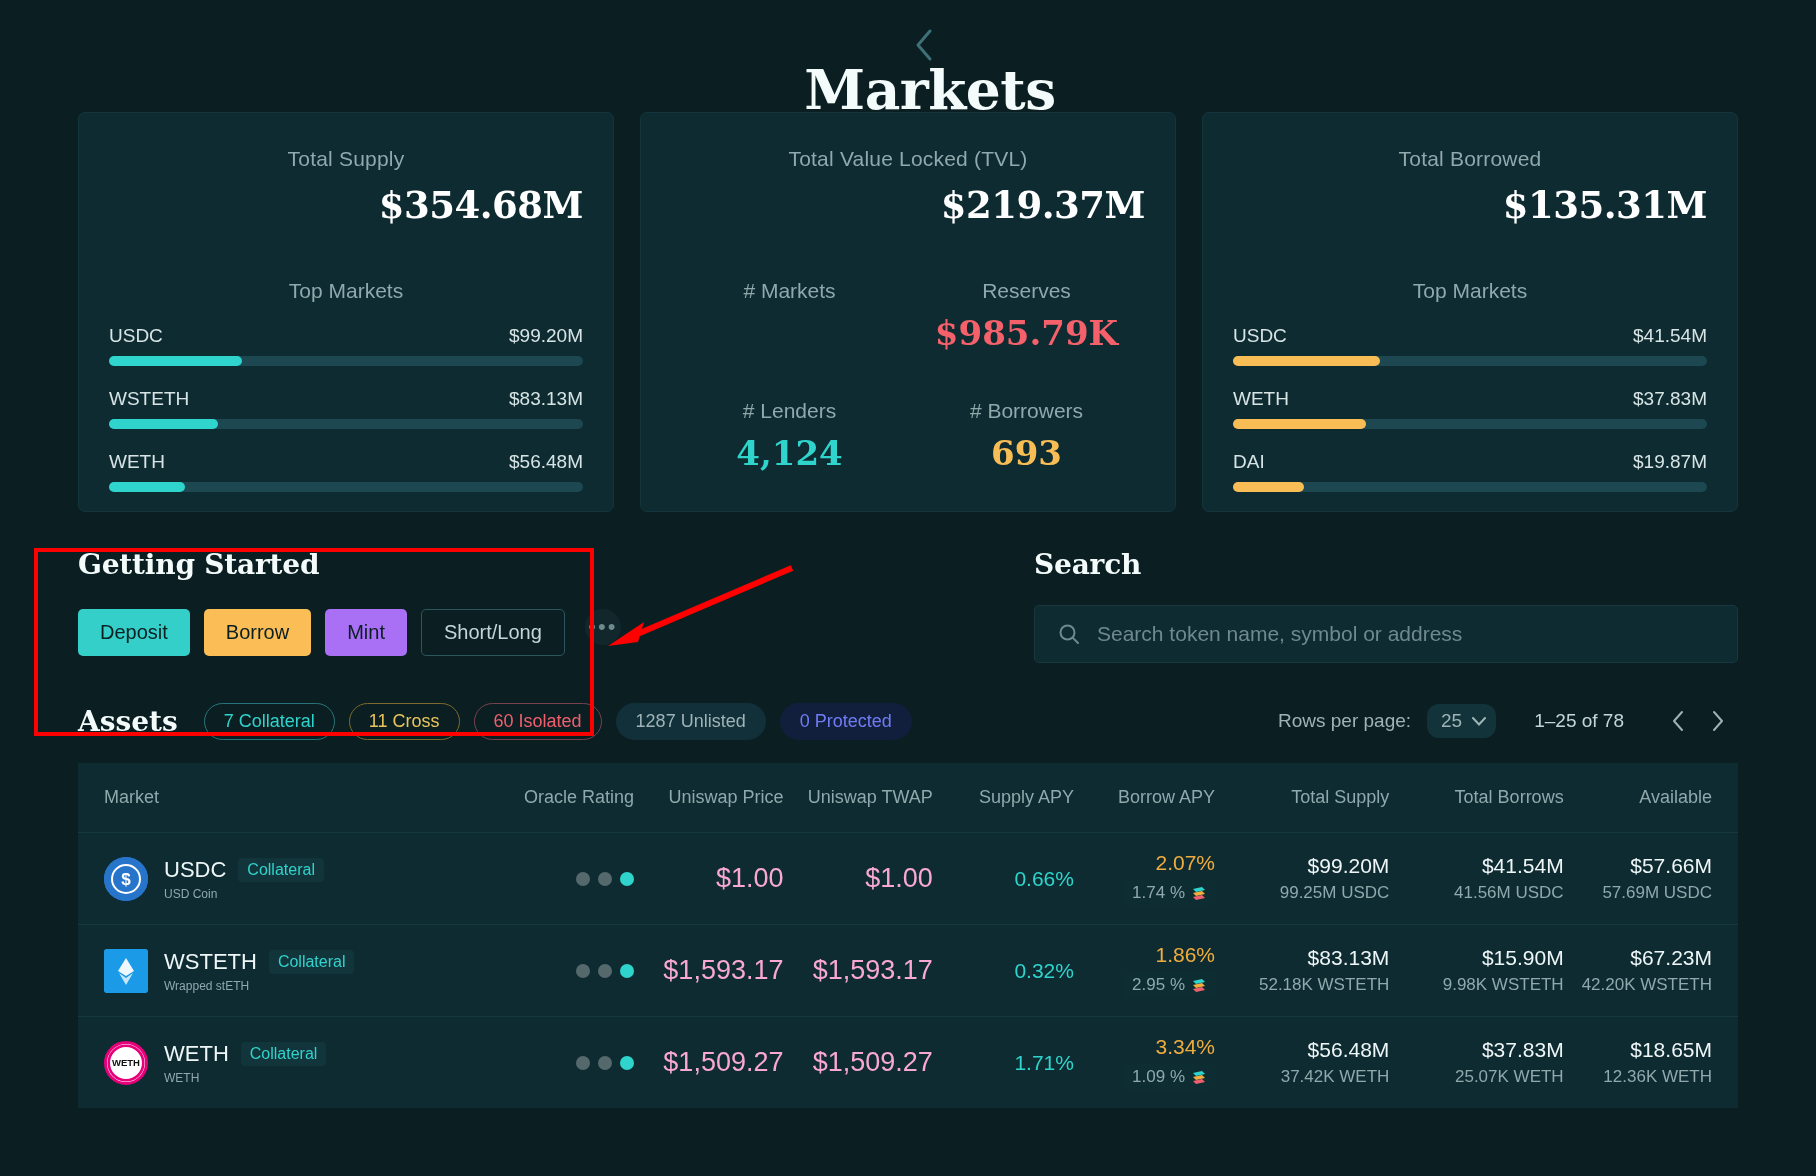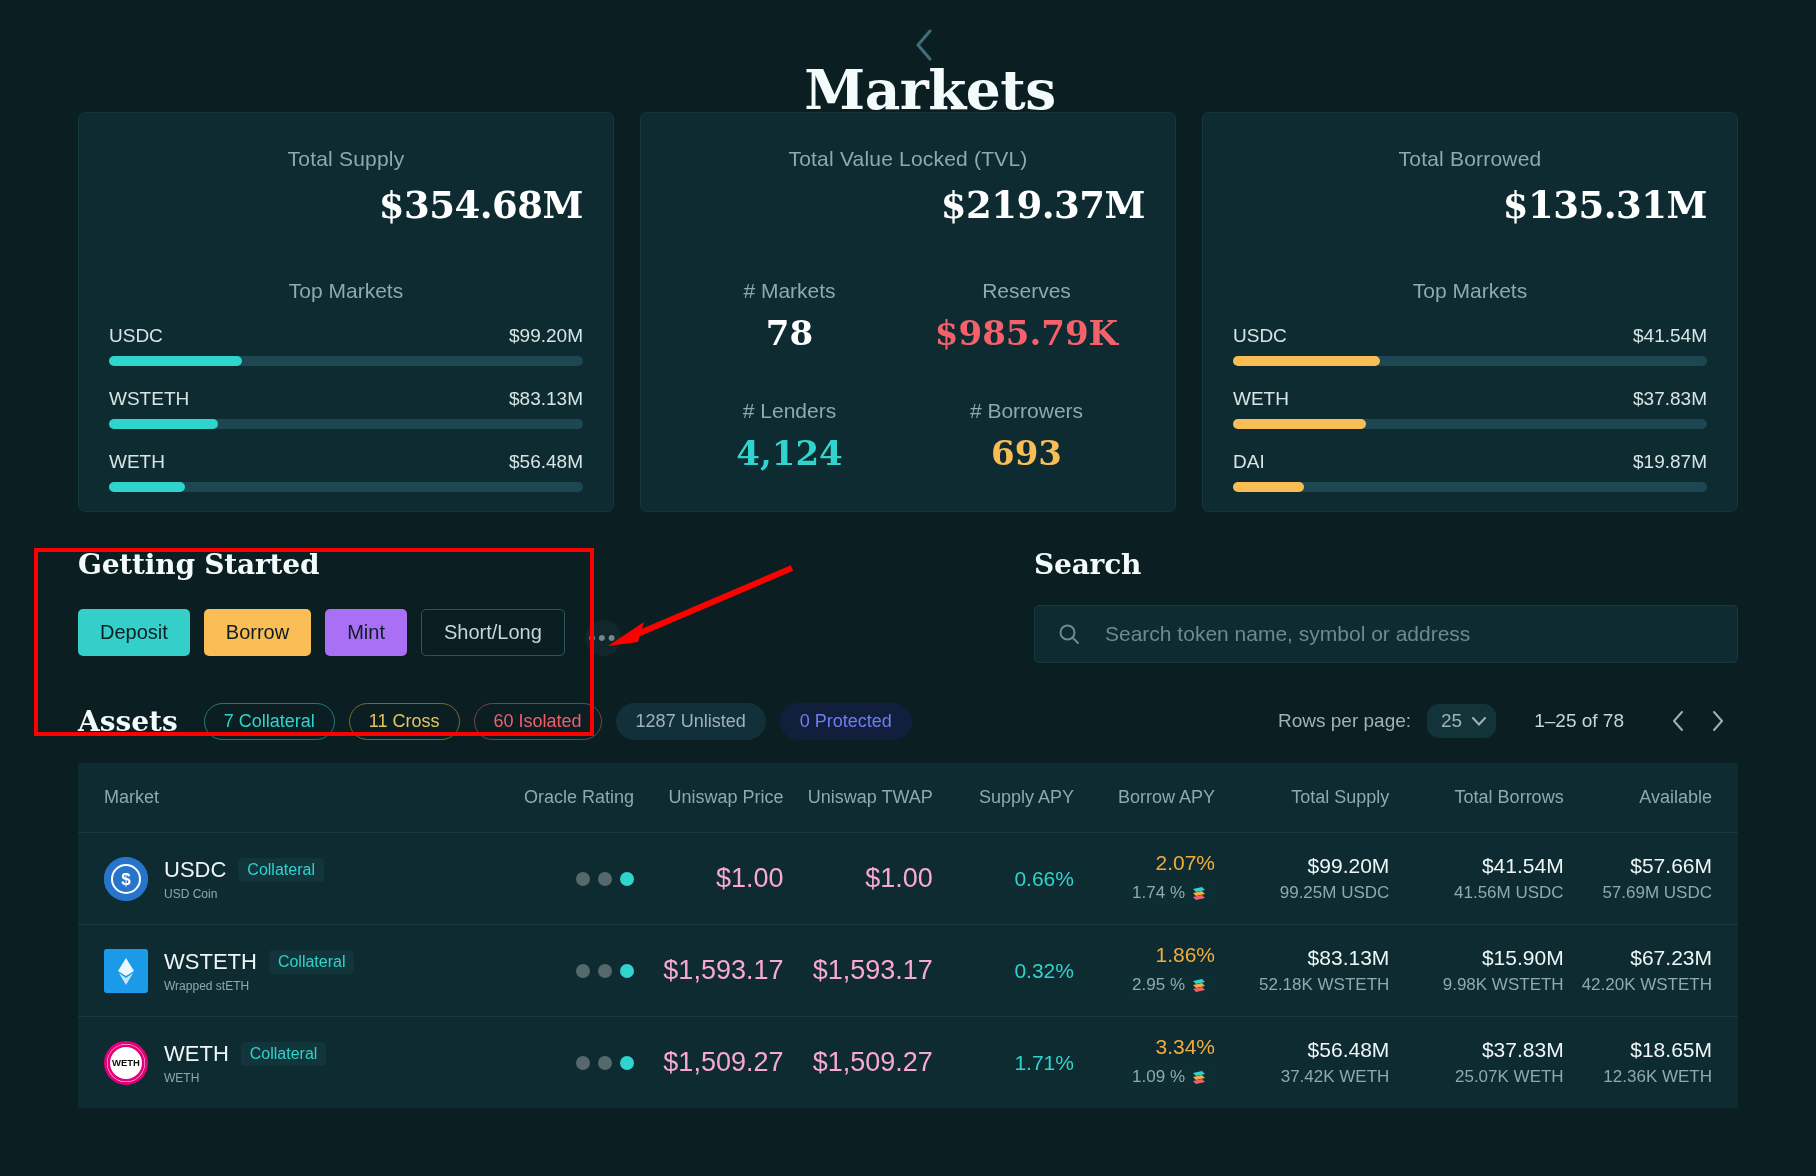--- a/index.html
+++ b/index.html
@@ -61,42 +61,42 @@
   .v-teal { color: #2fd4cd; }
   .v-orange { color: #f9bd55; }
 
   
   .mid { display: flex; padding: 36px 78px 0 78px; gap: 26px; }
   .gs-wrap { width: 560px; position: relative; }
   .sec-title {
     font-family: "DejaVu Serif", serif; font-weight: 700;
     font-size: 28px; color: #f4fbfb; letter-spacing: -0.2px;
   }
-  .gs-buttons { display: flex; align-items: flex-end; gap: 14px; margin-top: 28px; }
+  .gs-buttons { display: flex; align-items: flex-start; gap: 14px; margin-top: 28px; }
   .gs-btn {
     height: 47px; padding: 0 22px; border-radius: 5px; border: none;
     font-size: 20px; font-family: "Liberation Sans", sans-serif;
     display: flex; align-items: center; justify-content: center; cursor: pointer;
     color: #0b1f22;
   }
   .gs-deposit { background: #35cfc9; }
   .gs-borrow  { background: #fbbe56; }
   .gs-mint    { background: #a970f5; }
   .gs-short   { background: transparent; border: 1px solid #2c555d; color: #c6d6d8; }
   .gs-more {
     width: 36px; height: 36px; border-radius: 50%; background: #11272c;
     display: flex; align-items: center; justify-content: center;
     color: #6d8b8f; font-size: 22px; letter-spacing: 2px; cursor: pointer;
     margin-left: 6px;
   }
 
   .search-wrap { flex: 1; margin-left: 370px; }
   .search-box {
     margin-top: 24px; height: 58px; background: #0e2b31; border-radius: 5px;
-    border: 1px solid #163940; display: flex; align-items: center; padding: 4px 22px; gap: 8px;
+    border: 1px solid #163940; display: flex; align-items: center; padding: 4px 22px;
   }
   .search-input {
     flex: 1; background: transparent; border: none; outline: none;
     color: #d7e4e5; font-size: 21px; font-family: "Liberation Sans", sans-serif;
     margin-left: 16px;
   }
   .search-input::placeholder { color: #6e8a8e; }
 
   
   .assets-bar { display: flex; align-items: center; padding: 38px 78px 0 78px; }
@@ -230,21 +230,20 @@
         </div>
       </div>
     </div>
 
     <div class="card">
       <div class="card-label">Total Value Locked (TVL)</div>
       <div class="card-value">$219.37M</div>
       <div class="mini-grid">
         <div class="mini">
           <div class="mini-label"># Markets</div>
-          <div class="mini-value">78</div>
         </div>
         <div class="mini">
           <div class="mini-label">Reserves</div>
           <div class="mini-value v-red">$985.79K</div>
         </div>
         <div class="mini">
           <div class="mini-label"># Lenders</div>
           <div class="mini-value v-teal">4,124</div>
         </div>
         <div class="mini">

